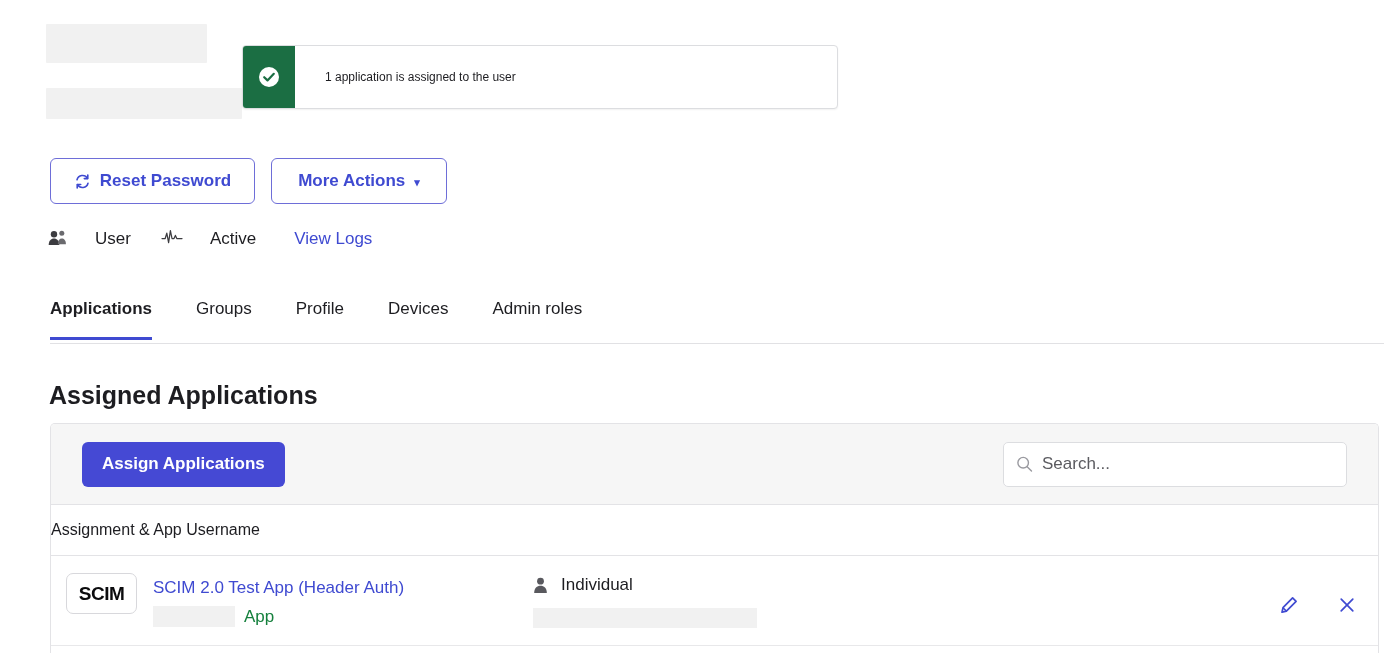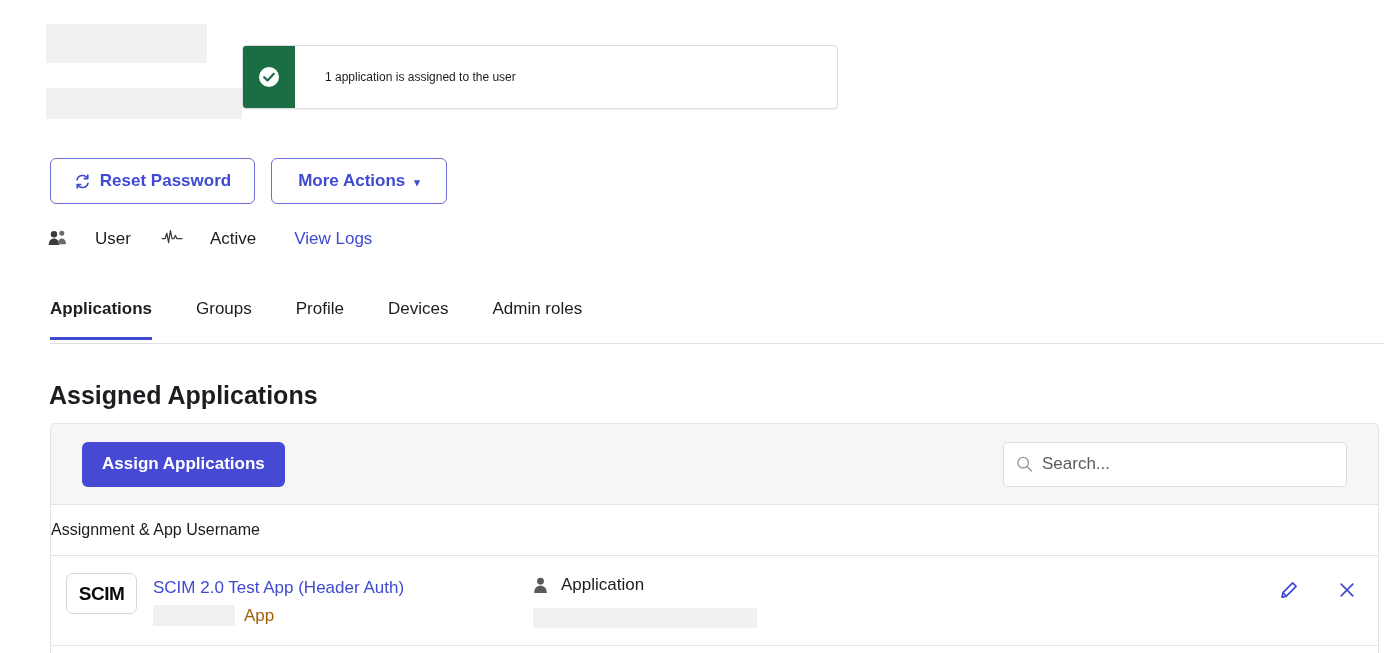--- a/index.html
+++ b/index.html
@@ -227,21 +227,21 @@
     padding: 0 14px 0 0;
     box-sizing: border-box;
   }
   .col-app      { width: 482px; padding-left: 15px; box-sizing: border-box; }
   .col-assign   { flex: 1; }
   .col-actions  { width: 180px; }
 
   
   .table-row {
     display: flex;
-    align-items: flex-start;
+    align-items: center;
     min-height: 85px;
     border-bottom: 1px solid #e8e8ea;
     padding: 17px 14px 17px 0;
     box-sizing: border-box;
     font-size: 17px;
   }
   .app-cell {
     display: flex;
     align-items: flex-start;
     gap: 16px;
@@ -280,21 +280,21 @@
     position: absolute;
     left: 0;
     top: 0;
     width: 82px;
     height: 21px;
     background: #f1f1f1;
   }
   #app-second-text {
     position: relative;
     margin-left: 91px;
-    color: #a16207;
+    color: #15803d;
     cursor: pointer;
     margin-top: 9px;
   }
   .assign-cell { padding-top: 2px; }
   .assign-line {
     display: flex;
     align-items: center;
     gap: 13px;
   }
   #assign-redact {
@@ -423,21 +423,21 @@
     </div>
 
     <div class="col-assign assign-cell">
       <div class="assign-line">
         <span style="line-height:0;">
           <svg width="15" height="17" viewBox="0 0 15 17" aria-hidden="true">
             <circle cx="7.5" cy="4.2" r="3.4" fill="#59595e"></circle>
             <path d="M1.2 16 C1.2 11.2 4 8.8 7.5 8.8 C11 8.8 13.8 11.2 13.8 16 Z" fill="#59595e"></path>
           </svg>
         </span>
-        <span>Application</span>
+        <span>Individual</span>
       </div>
       <div id="assign-redact"></div>
     </div>
 
     <div class="col-actions actions-cell">
       <button class="icon-btn">
         <span>
           <svg width="18" height="18" viewBox="0 0 18 18" aria-hidden="true">
             <path d="M12.6 1.9 L16.1 5.4 L6.4 15.1 L2.0 16.2 L3.0 11.7 Z" fill="none" stroke="#3f4ad1" stroke-width="1.7" stroke-linejoin="round"></path>
             <path d="M3.0 11.7 L6.4 15.1" stroke="#3f4ad1" stroke-width="1.5"></path>

